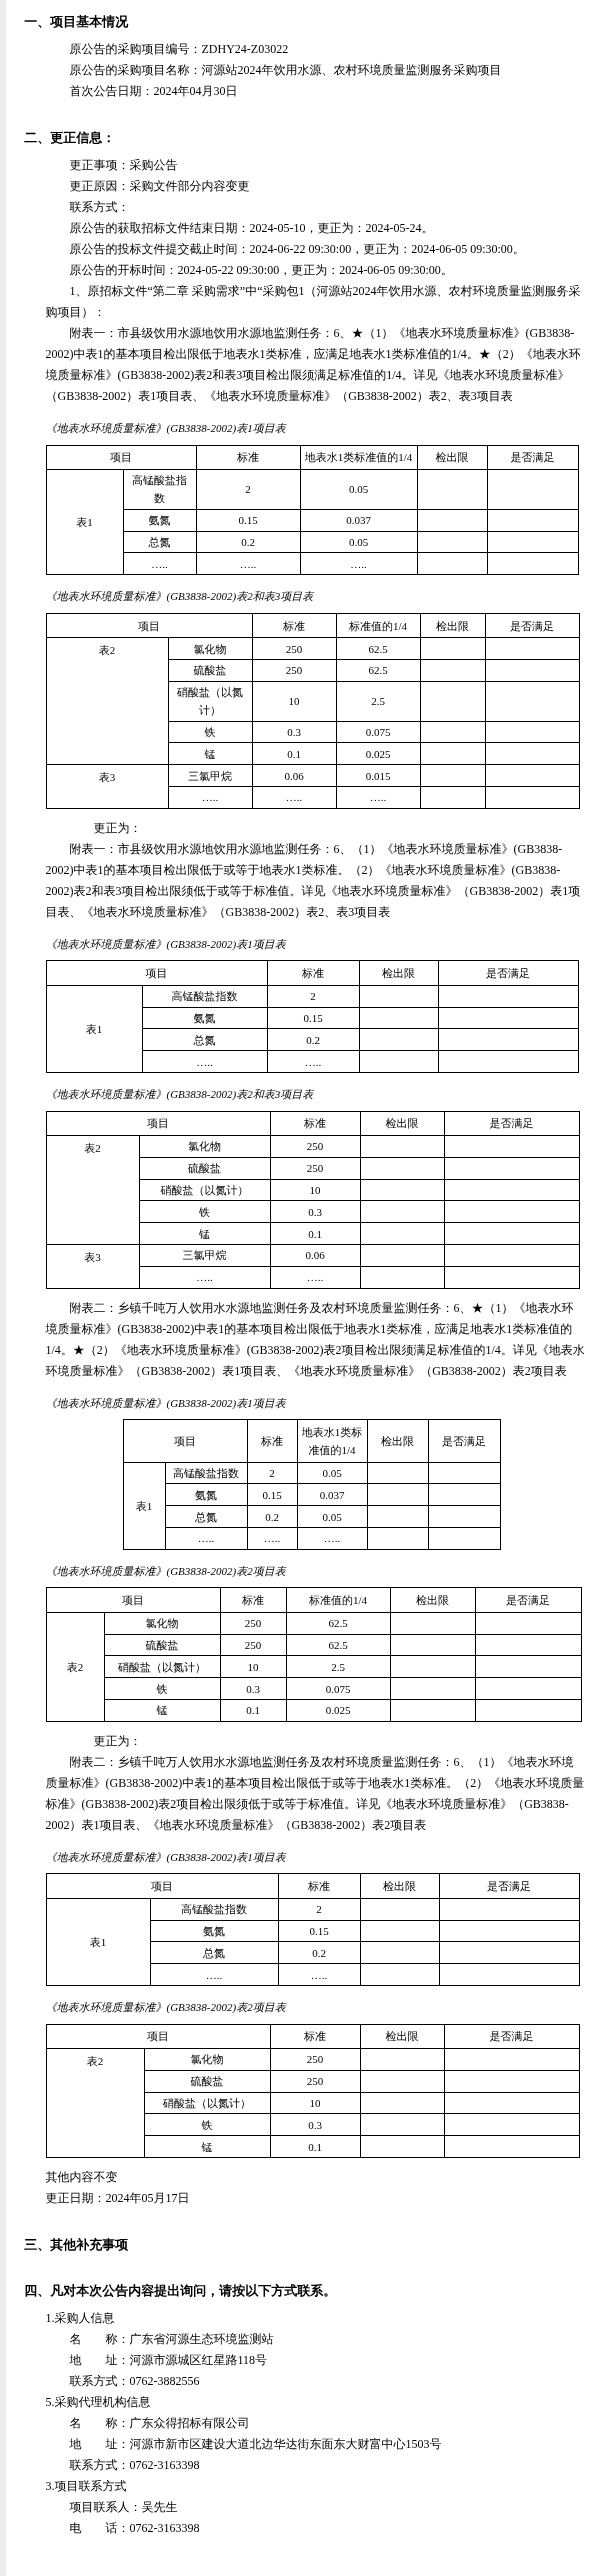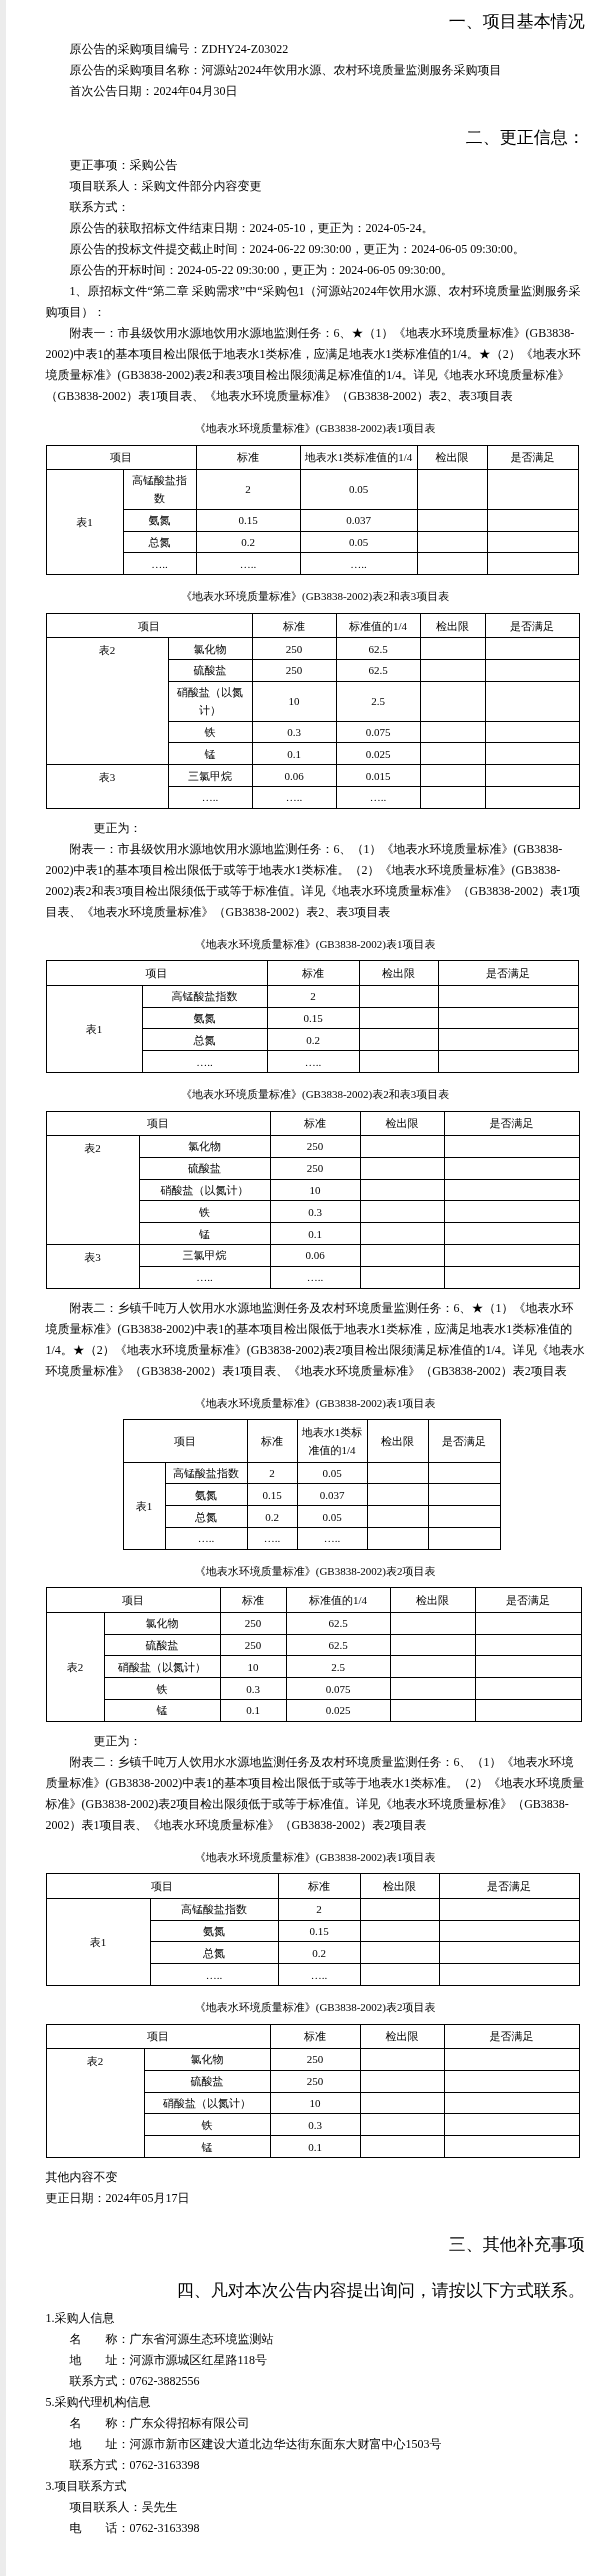--- a/index.html
+++ b/index.html
@@ -2,28 +2,28 @@
 <html style="font-size:11px"><head>
 <meta charset="utf-8">
 <style>
   html,body{margin:0;padding:0;background:#ececec;}
   body{width:594px;font-family:"Liberation Serif",serif;color:#000;}
   .page{
     position:relative;margin-left:5.5px;width:589px;height:2576px;
     background:#ffffff;overflow:hidden;font-size:11px;
   }
   .h{
-    font-family:"Liberation Sans",sans-serif;font-weight:normal;font-size:17px;
-    margin:25px 9.7px 7px 18.7px;line-height:21px;text-align:right;
+    font-family:"Liberation Sans",sans-serif;font-weight:bold;font-size:13px;
+    margin:25px 9.7px 7px 18.7px;line-height:21px;
   }
   .h.first{margin-top:11px;}
   p{margin:0 9.7px 0 40px;line-height:21px;font-size:12px;}
   .ind{text-indent:2em;}
   .ind4{text-indent:4em;}
-  .tbl-title{text-align:center;margin:11px 9.7px 5.5px 40px;line-height:21px;}
+  .tbl-title{text-align:left;margin:11px 9.7px 5.5px 40px;line-height:21px;font-style:italic;}
   table{
     border-collapse:collapse;margin-left:40px;margin-bottom:9px;
     border:1.4px solid #000;table-layout:fixed;
   }
   th,td{
     border:0.7px solid #000;text-align:center;font-weight:normal;
     padding:1.4px 4.1px;line-height:18px;font-size:11px;word-break:break-all;
     vertical-align:middle;background:#fff;
   }
   th{padding:2.8px 4.1px;}
@@ -35,21 +35,21 @@
 
 <div class="page">
 
   <div class="h first">一、项目基本情况</div>
   <p class="ind">原公告的采购项目编号：ZDHY24-Z03022</p>
   <p class="ind">原公告的采购项目名称：河源站2024年饮用水源、农村环境质量监测服务采购项目</p>
   <p class="ind">首次公告日期：2024年04月30日</p>
 
   <div class="h">二、更正信息：</div>
   <p class="ind">更正事项：采购公告</p>
-  <p class="ind">项目联系人：采购文件部分内容变更</p>
+  <p class="ind">更正原因：采购文件部分内容变更</p>
   <p class="ind">联系方式：</p>
   <p class="ind">原公告的获取招标文件结束日期：2024-05-10，更正为：2024-05-24。</p>
   <p class="ind">原公告的投标文件提交截止时间：2024-06-22 09:30:00，更正为：2024-06-05 09:30:00。</p>
   <p class="ind">原公告的开标时间：2024-05-22 09:30:00，更正为：2024-06-05 09:30:00。</p>
 
   <p class="ind">1、原招标文件“第二章 采购需求”中“采购包1（河源站2024年饮用水源、农村环境质量监测服务采购项目）：</p>
   <p class="ind">附表一：市县级饮用水源地饮用水源地监测任务：6、★（1）《地表水环境质量标准》(GB3838-2002)中表1的基本项目检出限低于地表水1类标准，应满足地表水1类标准值的1/4。★（2）《地表水环境质量标准》(GB3838-2002)表2和表3项目检出限须满足标准值的1/4。详见《地表水环境质量标准》（GB3838-2002）表1项目表、《地表水环境质量标准》（GB3838-2002）表2、表3项目表</p>
 
   <div>
       <div class="tbl-title">《地表水环境质量标准》(GB3838-2002)表1项目表</div>

